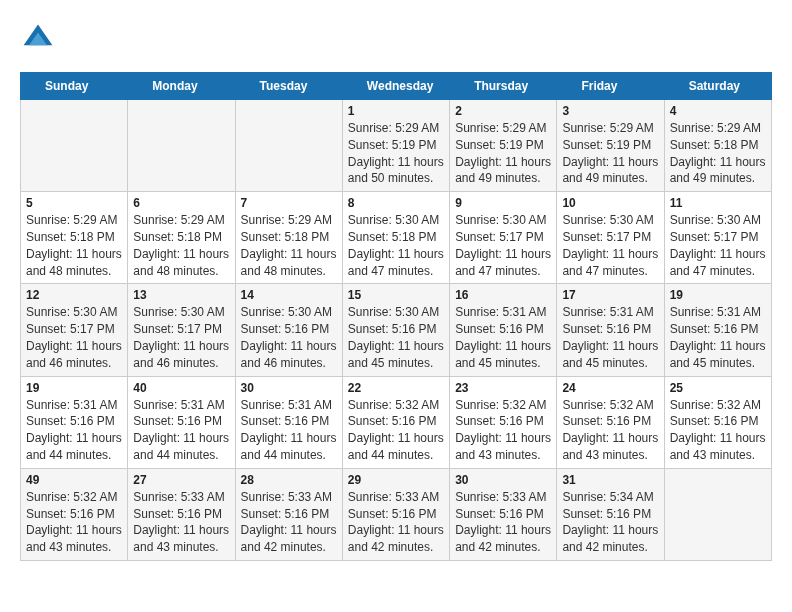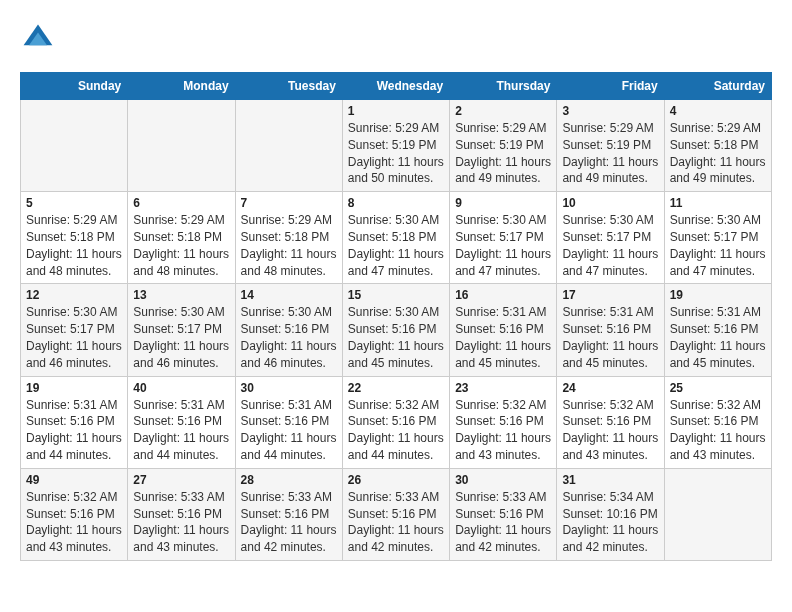--- a/index.html
+++ b/index.html
@@ -55,22 +55,22 @@
     table {
       width: 100%;
       border-collapse: collapse;
       table-layout: fixed;
     }
     thead tr th {
       background-color: #1a6faf;
       color: #fff;
       font-size: 12px;
       font-weight: bold;
-      text-align: right;
-      padding: 6px 6px;
+      text-align: left;
+      padding: 6px 24px;
       border: 1px solid #1a6faf;
     }
     tbody tr td {
       border: 1px solid #ccc;
       vertical-align: top;
       padding: 4px 5px;
       font-size: 10.5px;
       color: #222;
       background: #fff;
       min-height: 80px;
@@ -329,36 +329,36 @@
 and 43 minutes.</div>
         </td>
         <td>
           <span class="day-num">28</span>
           <div class="day-info" style="white-space: pre-line;">Sunrise: 5:33 AM
 Sunset: 5:16 PM
 Daylight: 11 hours
 and 42 minutes.</div>
         </td>
         <td>
-          <span class="day-num">26</span>
+          <span class="day-num">29</span>
           <div class="day-info" style="white-space: pre-line;">Sunrise: 5:33 AM
 Sunset: 5:16 PM
 Daylight: 11 hours
 and 42 minutes.</div>
         </td>
         <td>
           <span class="day-num">30</span>
           <div class="day-info" style="white-space: pre-line;">Sunrise: 5:33 AM
 Sunset: 5:16 PM
 Daylight: 11 hours
 and 42 minutes.</div>
         </td>
         <td>
           <span class="day-num">31</span>
           <div class="day-info" style="white-space: pre-line;">Sunrise: 5:34 AM
-Sunset: 10:16 PM
+Sunset: 5:16 PM
 Daylight: 11 hours
 and 42 minutes.</div>
         </td>
         <td></td>
       </tr>
     </tbody>
 </table>
 
 </body></html>

